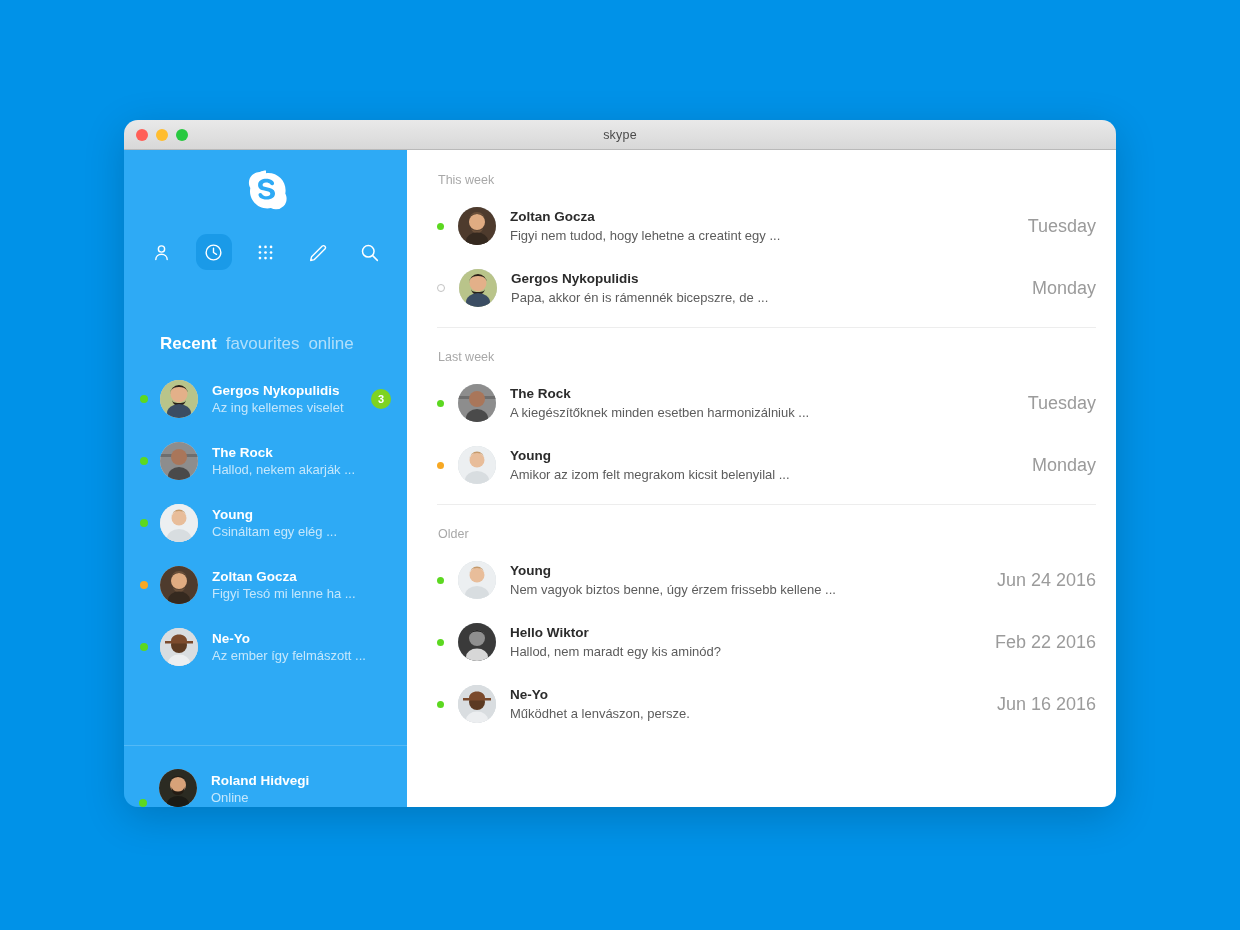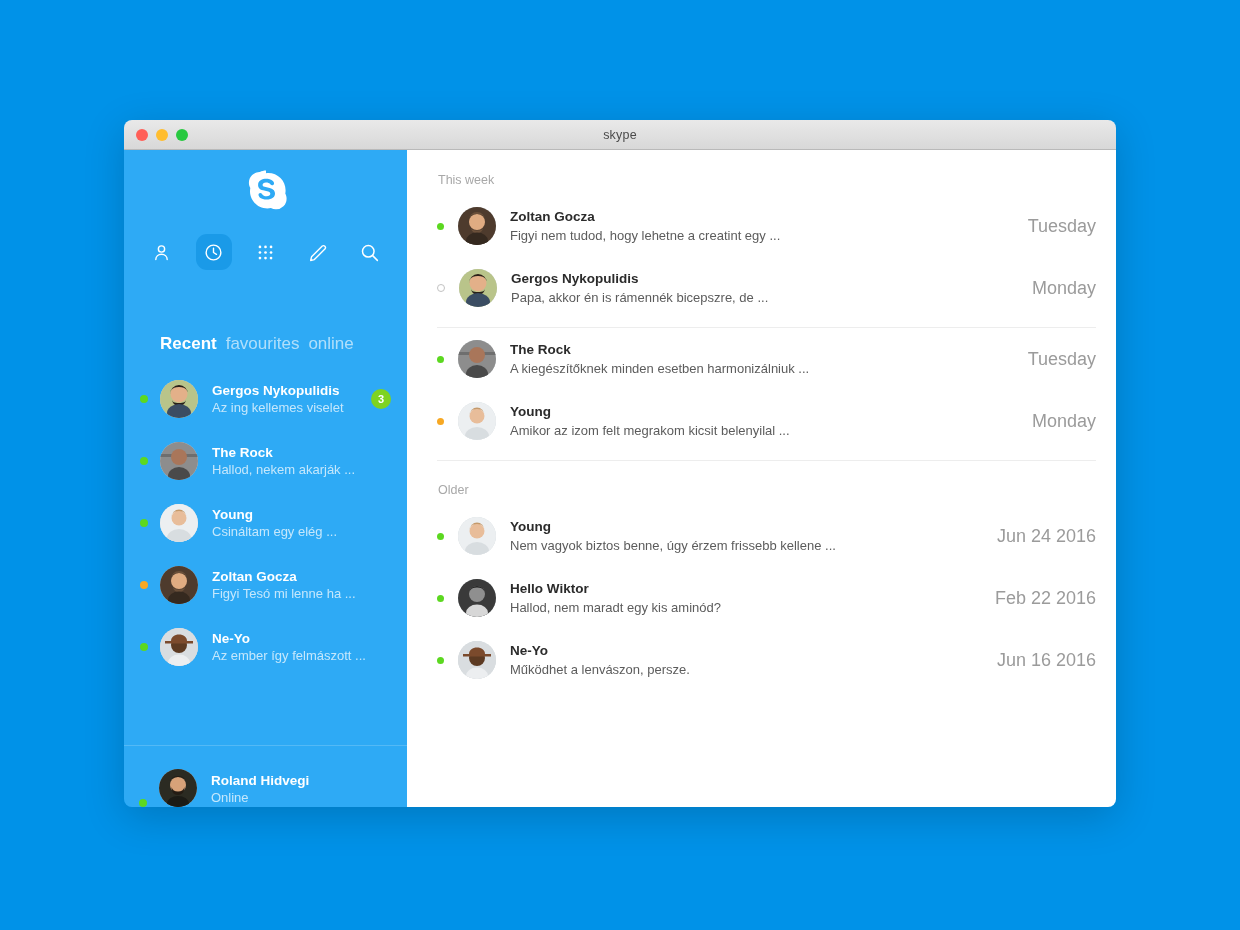--- a/index.html
+++ b/index.html
@@ -16,21 +16,21 @@
     -webkit-font-smoothing: antialiased;
   }
 
   
   .window {
     position: absolute;
     left: 124px;
     top: 120px;
     width: 992px;
     height: 687px;
-    border-radius: 8px;
+    border-radius: 14px;
     overflow: hidden;
     box-shadow: 0 10px 40px rgba(0,0,0,0.18);
     display: flex;
     flex-direction: column;
   }
 
   .titlebar {
     height: 30px;
     flex: 0 0 30px;
     background: linear-gradient(to bottom, #e9e9e9, #d8d8d8);
@@ -490,20 +490,21 @@
         </div>
         <div class="conv-text">
           <div class="conv-name">Gergos Nykopulidis</div>
           <div class="conv-msg">Papa, akkor én is rámennék bicepszre, de ...</div>
         </div>
         <div class="conv-time">Monday</div>
       </div>
 
       <div class="sep"></div>
 
+      <div class="group-label">Last week</div>
 
       <div class="conv">
         <span class="sdot online"></span>
         <div class="avatar">
           <svg viewBox="0 0 38 38">
             <rect width="38" height="38" fill="#8d8d8d"></rect>
             <rect y="12" width="38" height="3" fill="#6e6e6e"></rect>
             <circle cx="19" cy="15" r="8" fill="#a9765a"></circle>
             <ellipse cx="19" cy="34" rx="11" ry="9" fill="#4a4a4a"></ellipse>
           </svg>

